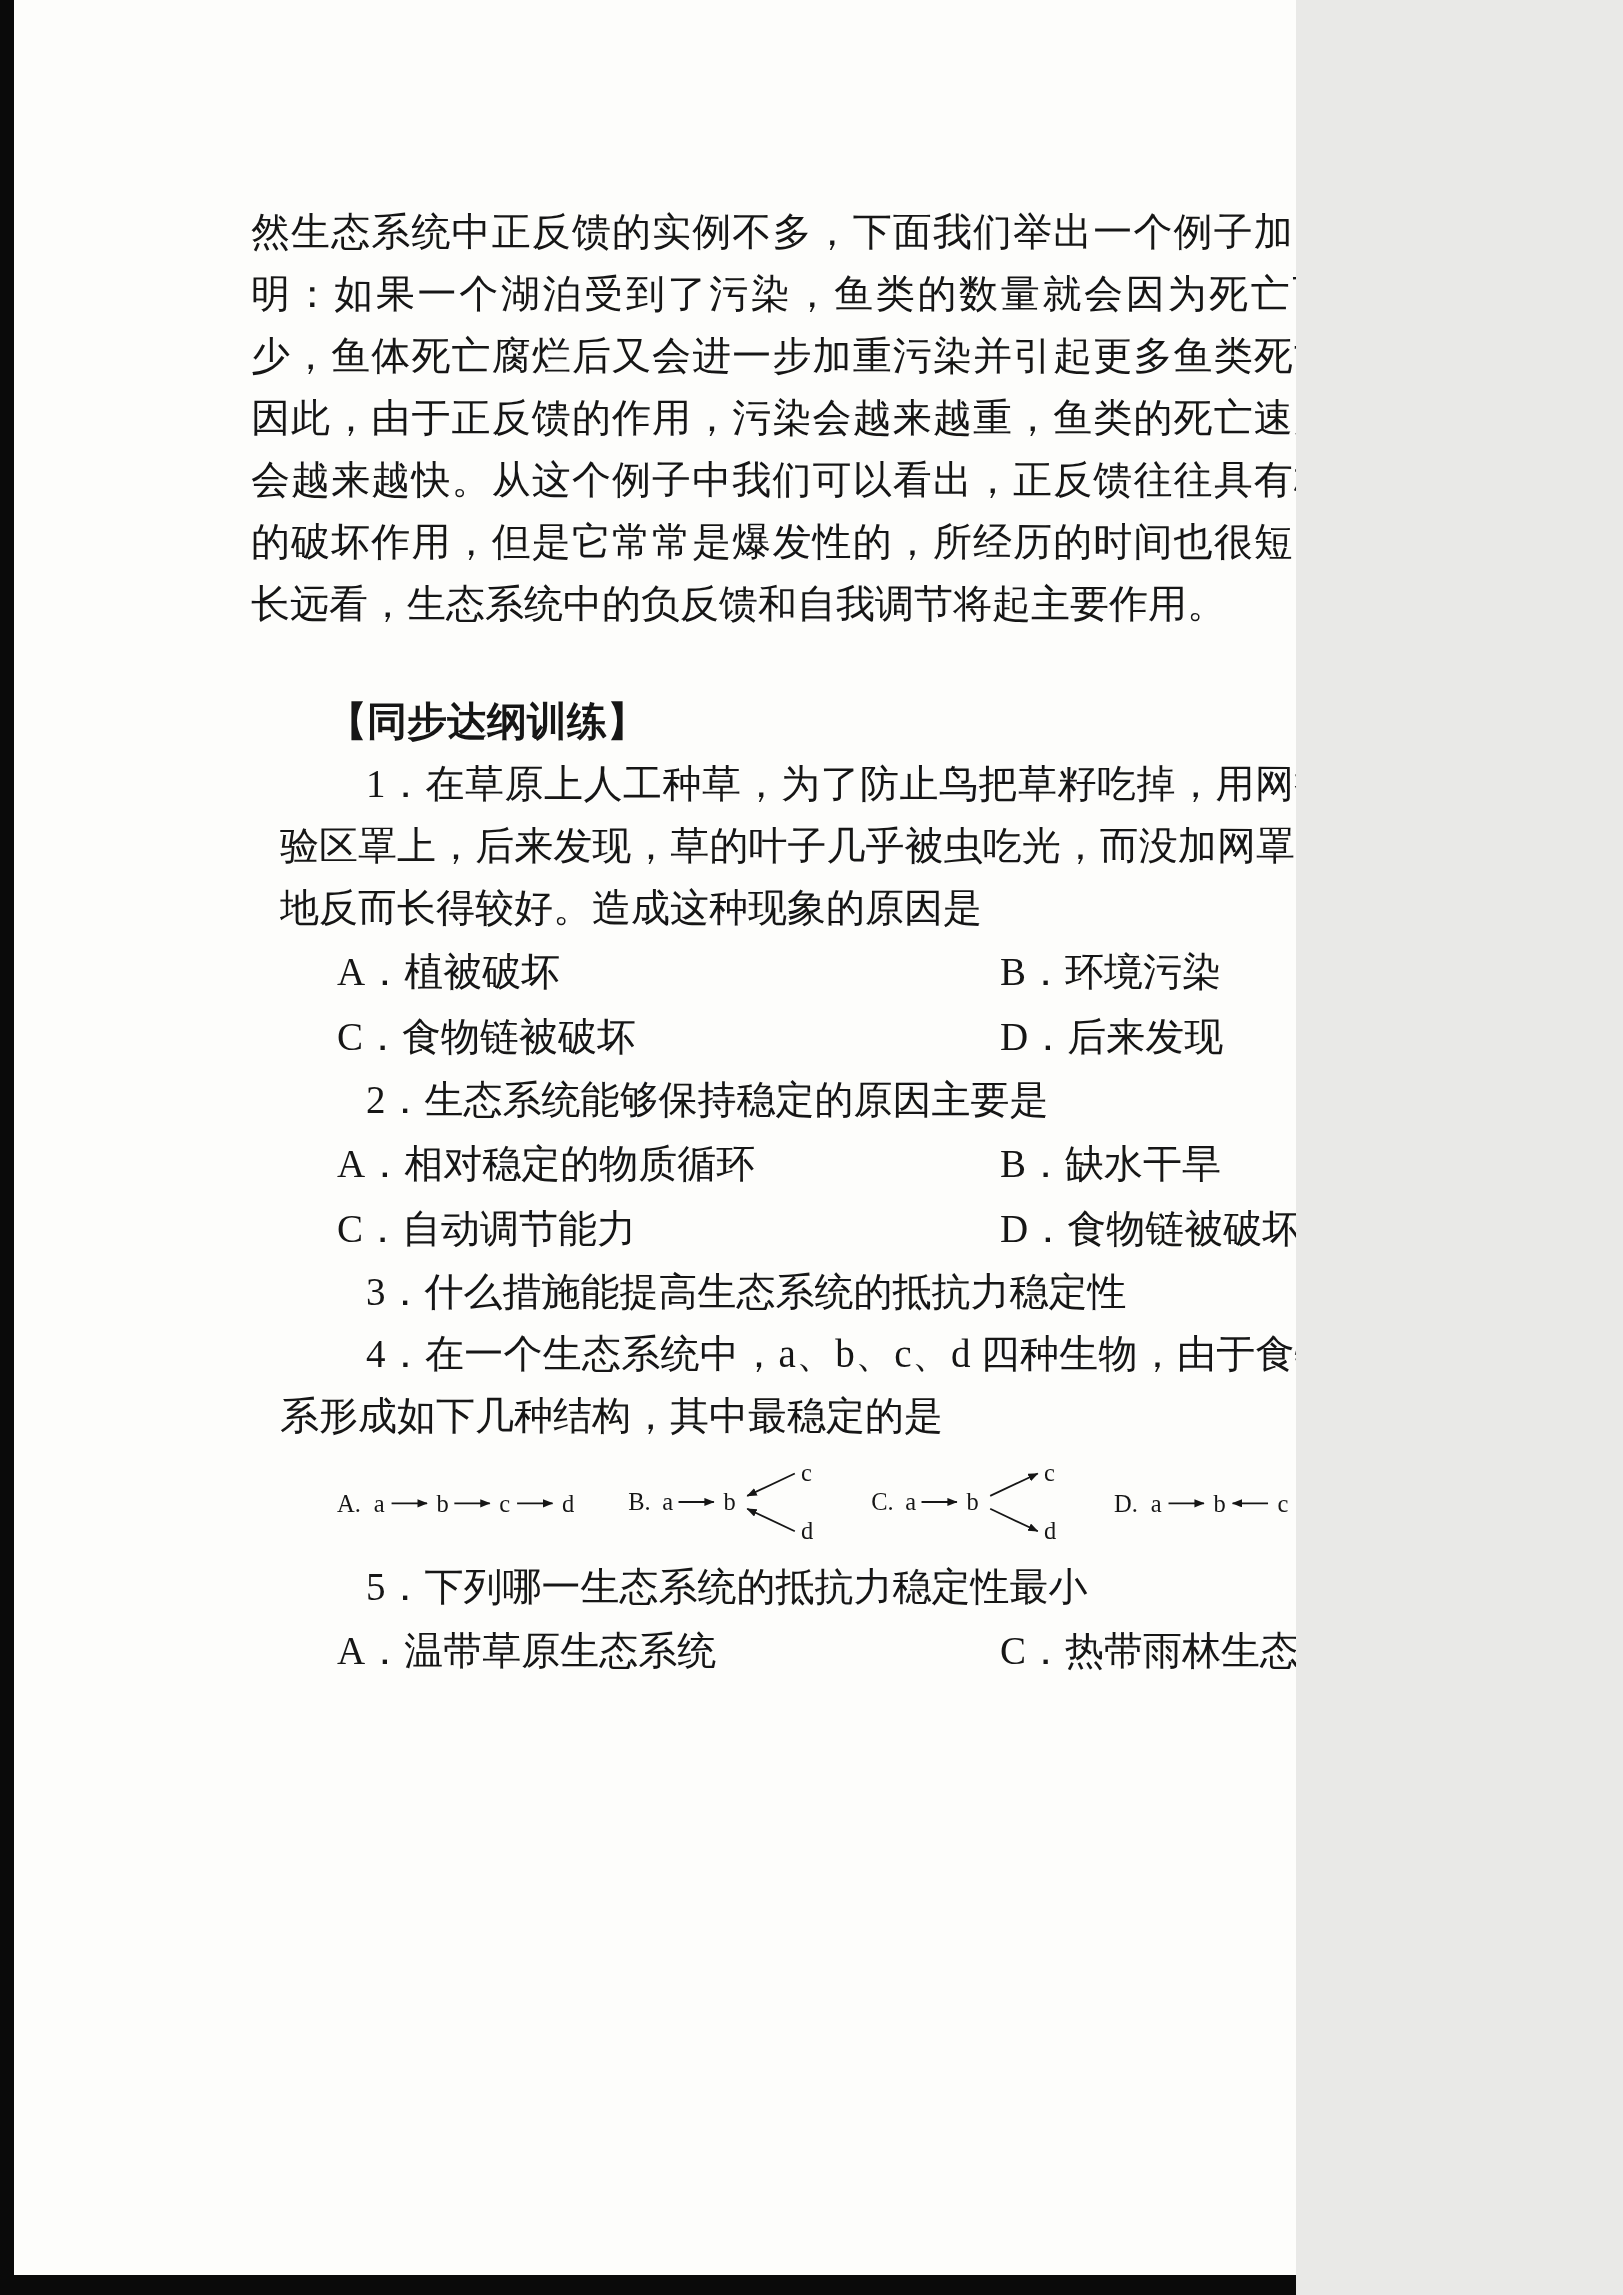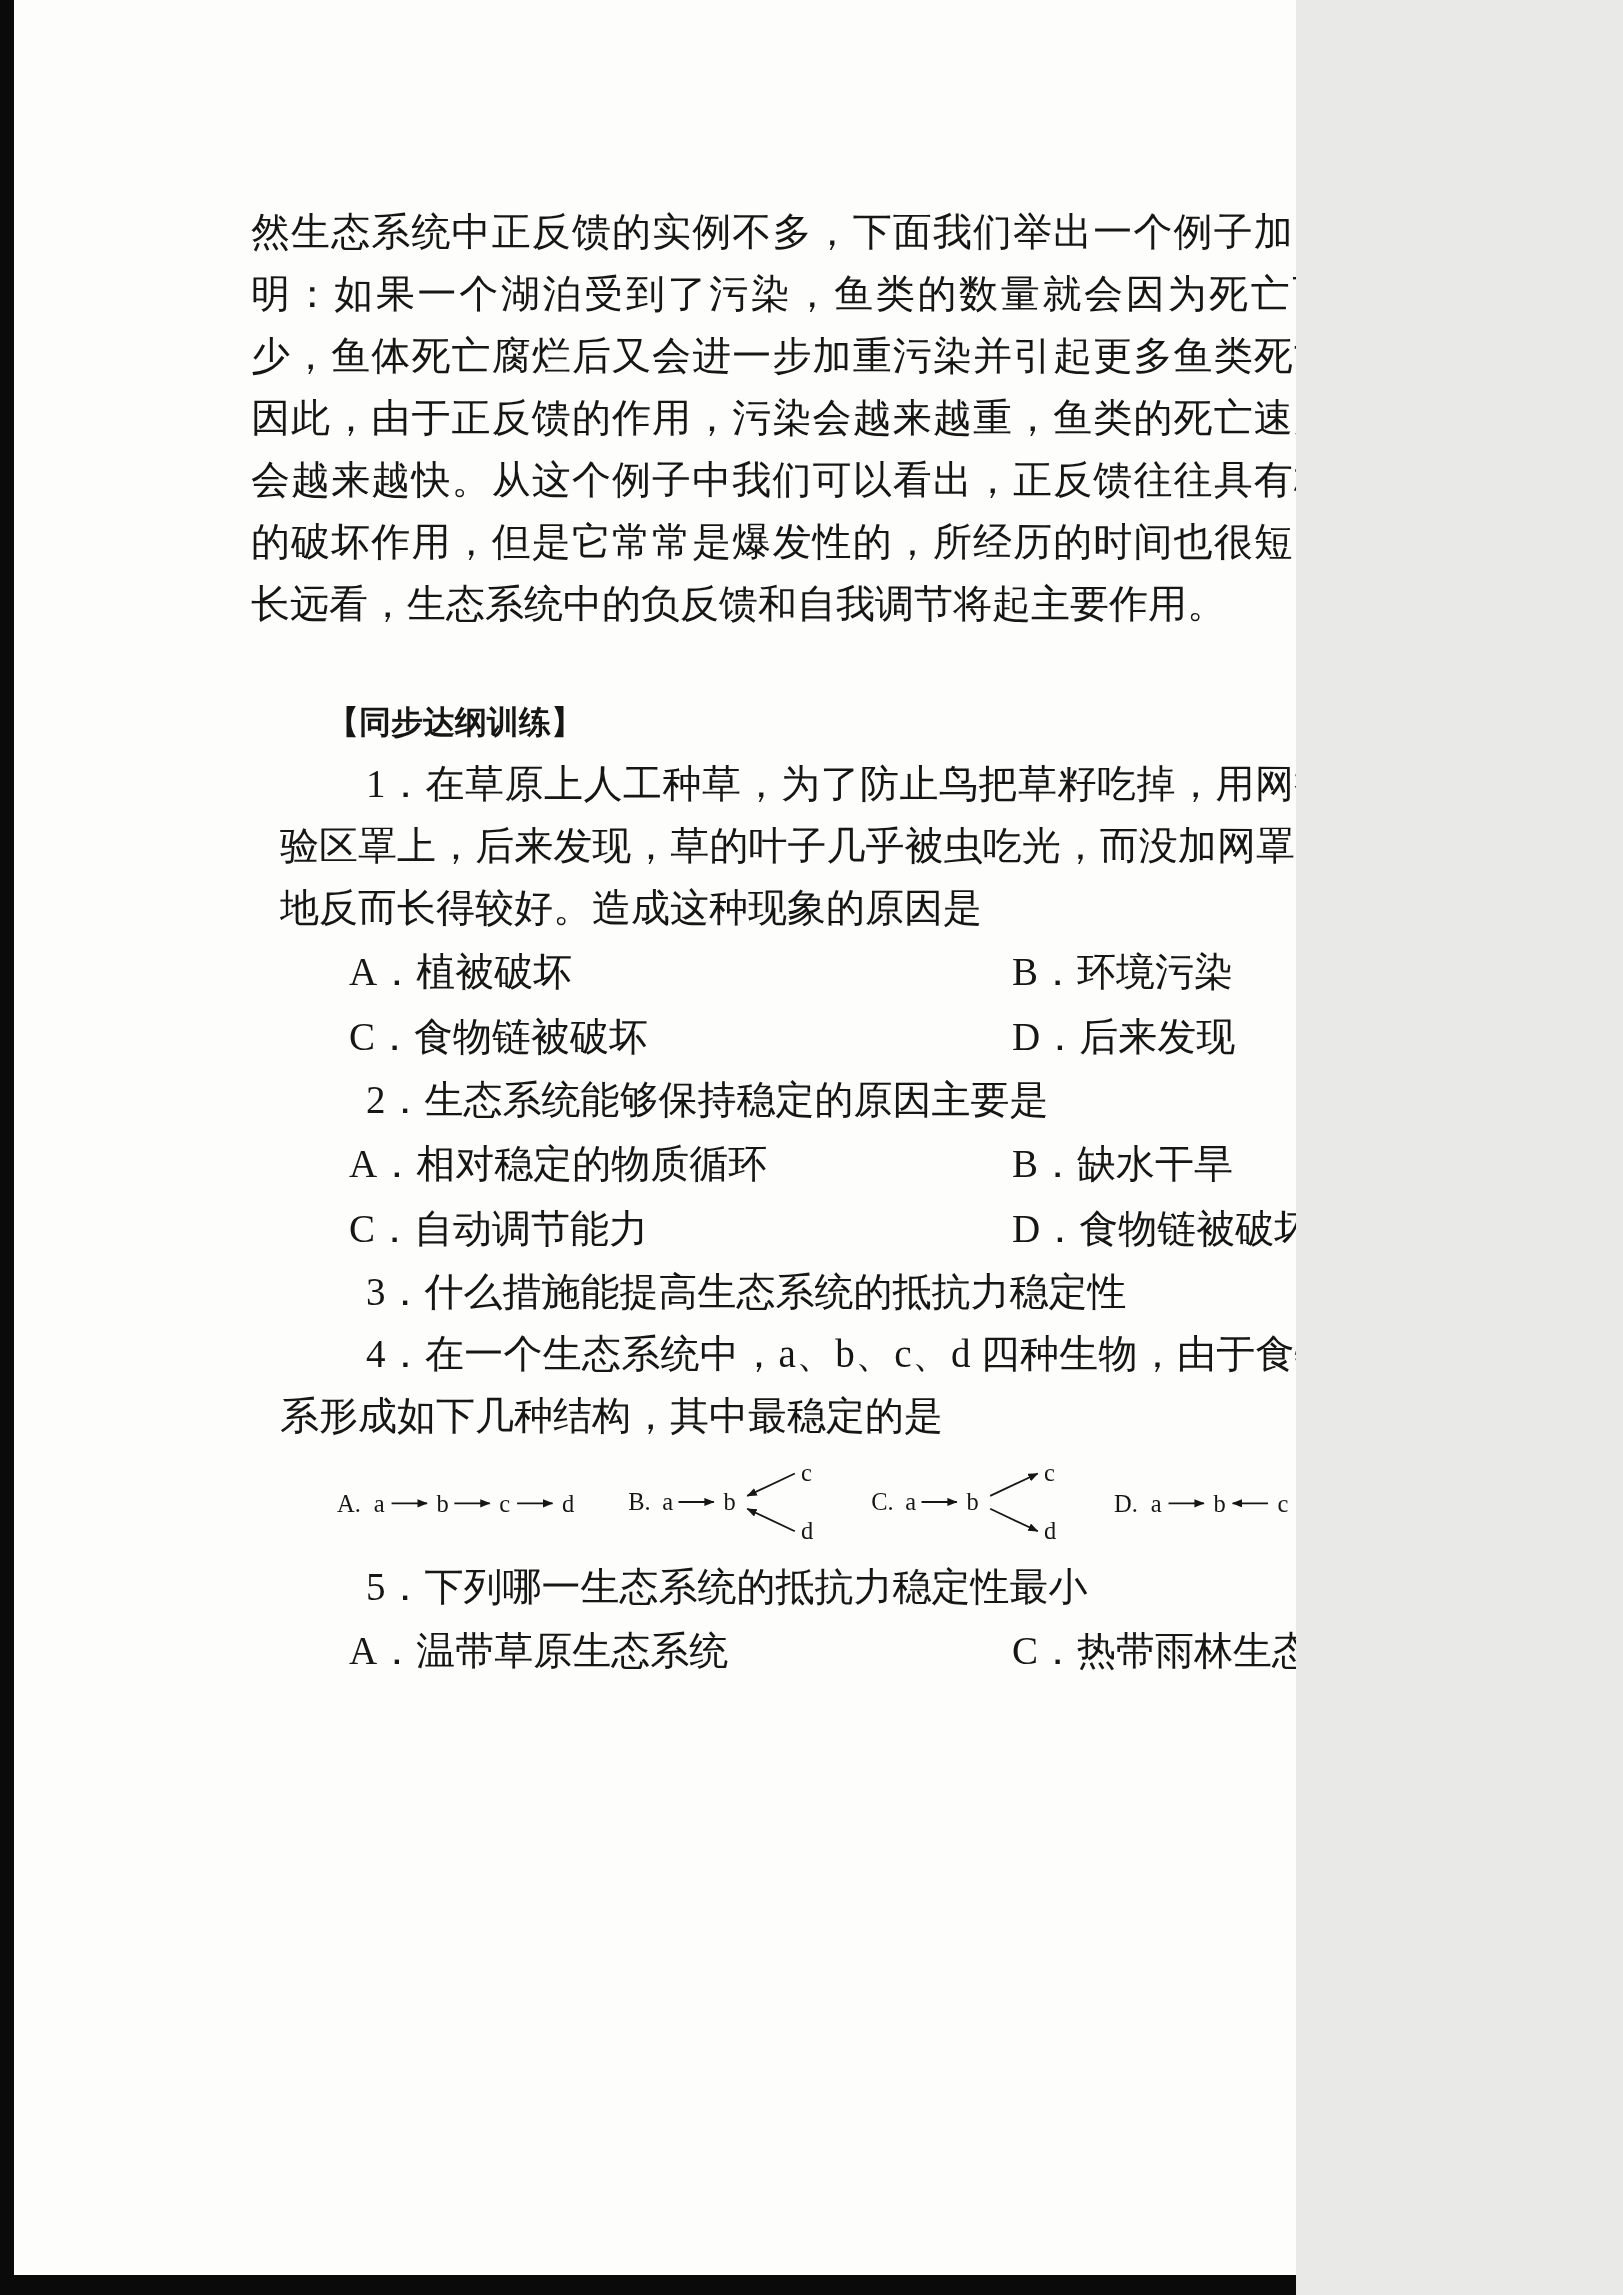--- a/index.html
+++ b/index.html
@@ -30,38 +30,38 @@
     font-size: 39px;
     line-height: 62px;
   }
   .para {
     text-align: justify;
     text-justify: inter-character;
   }
   .heading {
     margin-top: 56px;
     padding-left: 76px;
-    font-size: 32px;
+    font-size: 40px;
     font-weight: bold;
     line-height: 62px;
   }
   .stem {
     text-indent: 86px;
     text-align: justify;
     text-justify: inter-character;
     margin-left: 29px;
   }
   .opts {
     display: grid;
     padding-left: 86px;
     line-height: 65px;
   }
   .opts.two-col { grid-template-columns: 663px 1fr; }
   .opts.one-col { grid-template-columns: 1fr; }
-  .opt { white-space: nowrap; margin-left: 12px; }
+  .opt { white-space: nowrap; }
   .diagram-row {
     display: flex;
     justify-content: space-between;
     align-items: center;
     padding-left: 86px;
     margin-top: 4.1px;
     margin-bottom: 2.7px;
     height: 102px;
   }
   .diag { display: block; }

